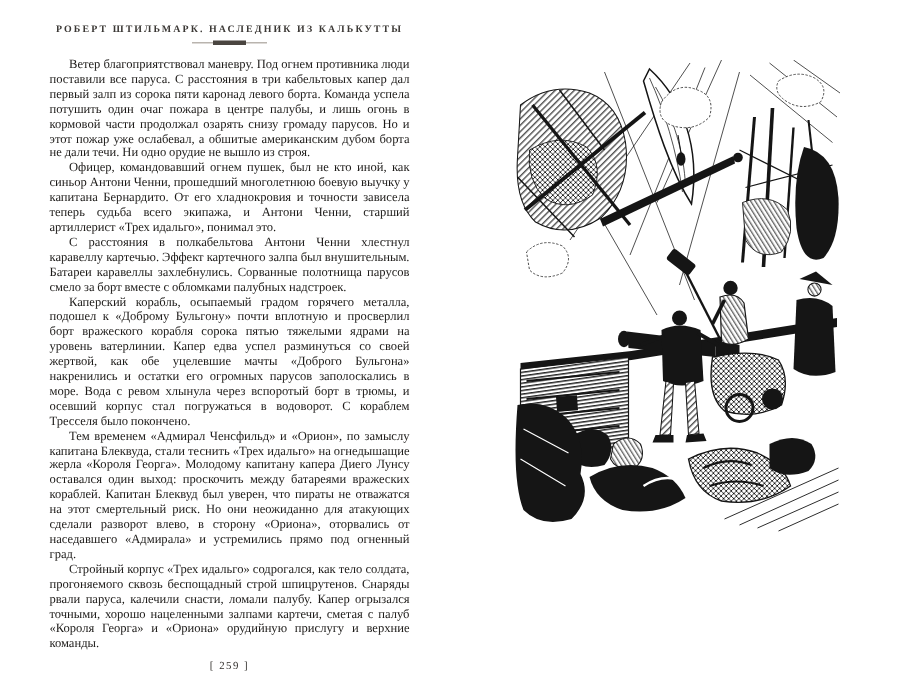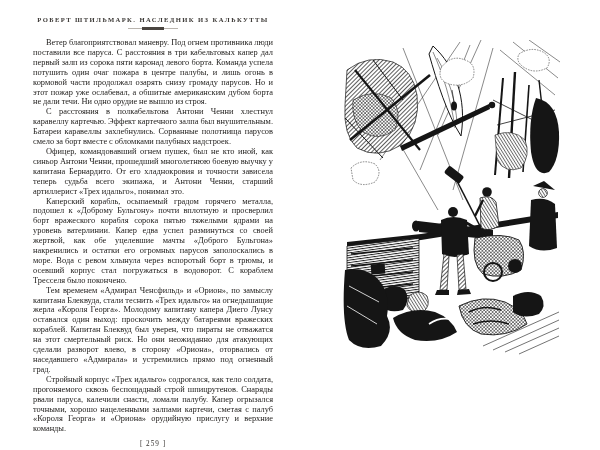--- a/index.html
+++ b/index.html
@@ -41,22 +41,22 @@
 <div class="spread">
 
   <div class="page-left">
     <div class="running-head">РОБЕРТ ШТИЛЬМАРК. НАСЛЕДНИК ИЗ КАЛЬКУТТЫ</div>
     <div class="head-rule">
       <span class="rule-line"></span>
       <span class="rule-center"></span>
     </div>
     <div class="body-text">
         <p>Ветер благоприятствовал маневру. Под огнем противника люди поставили все паруса. С расстояния в три кабельтовых капер дал первый залп из сорока пяти каронад левого борта. Команда успела потушить один очаг пожара в центре палубы, и лишь огонь в кормовой части продолжал озарять снизу громаду парусов. Но и этот пожар уже ослабевал, а обшитые американским дубом борта не дали течи. Ни одно орудие не вышло из строя.</p>
+        <p>Офицер, командовавший огнем пушек, был не кто иной, как синьор Антони Ченни, прошедший многолетнюю боевую выучку у капитана Бернардито. От его хладнокровия и точности зависела теперь судьба всего экипажа, и Антони Ченни, старший артиллерист «Трех идальго», понимал это.</p>
         <p>С расстояния в полкабельтова Антони Ченни хлестнул каравеллу картечью. Эффект картечного залпа был внушительным. Батареи каравеллы захлебнулись. Сорванные полотнища парусов смело за борт вместе с обломками палубных надстроек.</p>
-        <p>Офицер, командовавший огнем пушек, был не кто иной, как синьор Антони Ченни, прошедший многолетнюю боевую выучку у капитана Бернардито. От его хладнокровия и точности зависела теперь судьба всего экипажа, и Антони Ченни, старший артиллерист «Трех идальго», понимал это.</p>
         <p>Каперский корабль, осыпаемый градом горячего металла, подошел к «Доброму Бульгону» почти вплотную и просверлил борт вражеского корабля сорока пятью тяжелыми ядрами на уровень ватерлинии. Капер едва успел разминуться со своей жертвой, как обе уцелевшие мачты «Доброго Бульгона» накренились и остатки его огромных парусов заполоскались в море. Вода с ревом хлынула через вспоротый борт в трюмы, и осевший корпус стал погружаться в водоворот. С кораблем Тресселя было покончено.</p>
         <p>Тем временем «Адмирал Ченсфильд» и «Орион», по замыслу капитана Блеквуда, стали теснить «Трех идальго» на огнедышащие жерла «Короля Георга». Молодому капитану капера Диего Лунсу оставался один выход: проскочить между батареями вражеских кораблей. Капитан Блеквуд был уверен, что пираты не отважатся на этот смертельный риск. Но они неожиданно для атакующих сделали разворот влево, в сторону «Ориона», оторвались от наседавшего «Адмирала» и устремились прямо под огненный град.</p>
         <p>Стройный корпус «Трех идальго» содрогался, как тело солдата, прогоняемого сквозь беспощадный строй шпицрутенов. Снаряды рвали паруса, калечили снасти, ломали палубу. Капер огрызался точными, хорошо нацеленными залпами картечи, сметая с палуб «Короля Георга» и «Ориона» орудийную прислугу и верхние команды.</p>
       </div>
     <div class="folio">[ 259 ]</div>
   </div>
 
   <div class="page-right">
     <div class="engraving">
       <svg viewBox="0 0 218 332" xmlns="http://www.w3.org/2000/svg">

